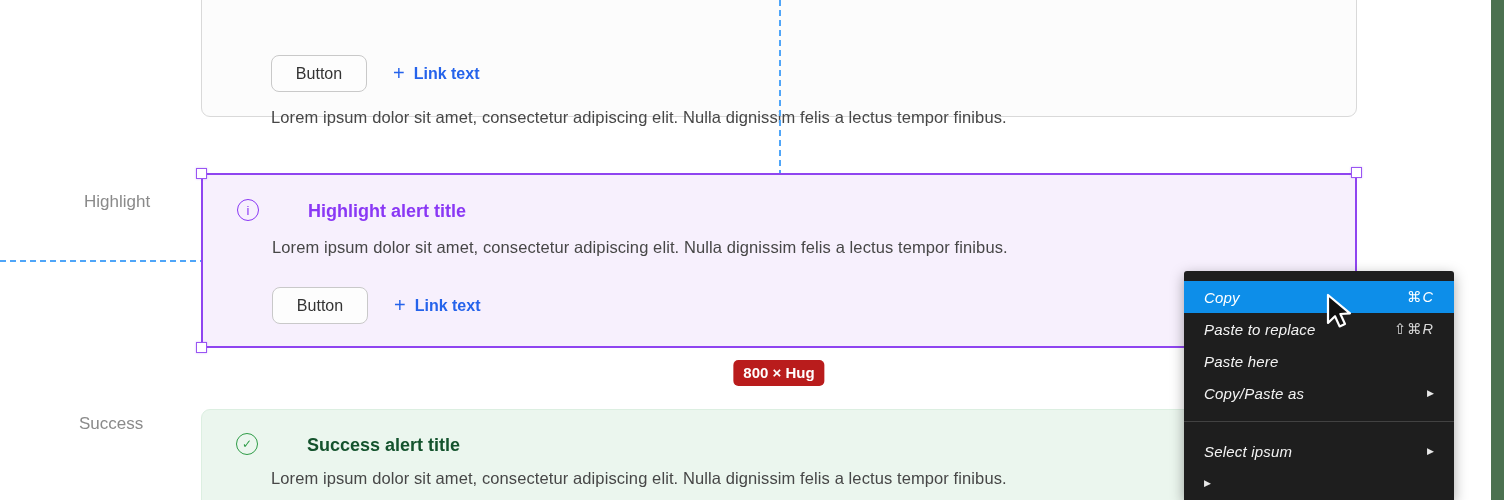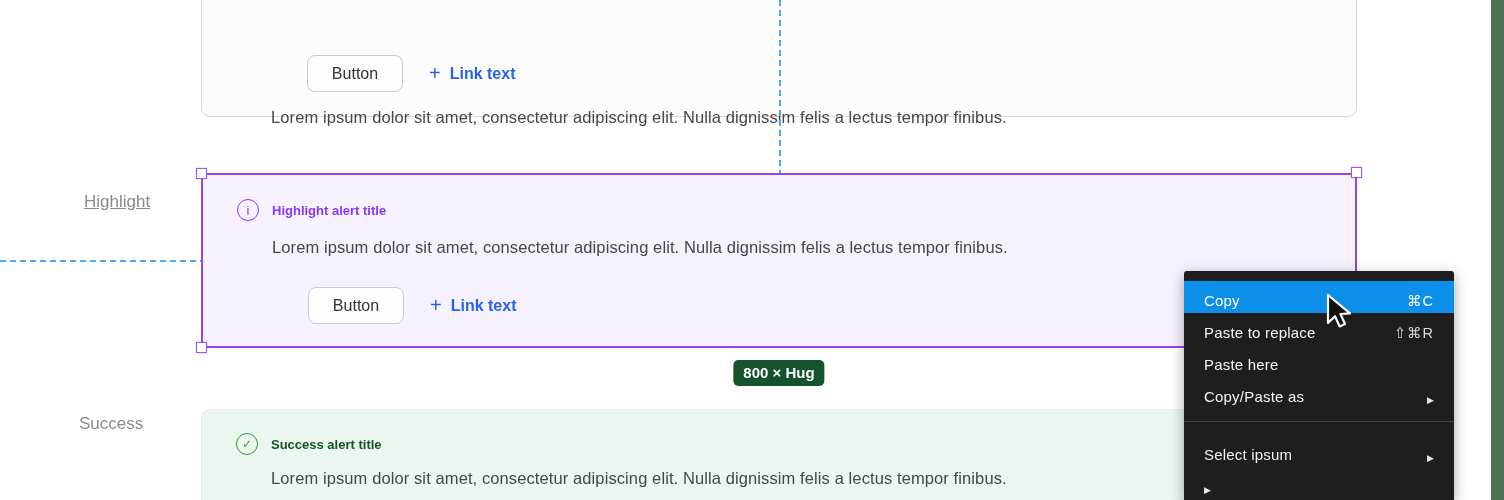--- a/index.html
+++ b/index.html
@@ -29,56 +29,55 @@
     top: 409px; height: 140px;
     background: #ebf6ee;
     border: 1px solid #dcefe1;
   }
   .card .row { position: absolute; left: 69px; right: 24px; }
 
   .alert-body {
     font-size: 16.5px; color: #474747; letter-spacing: 0.1px;
     white-space: nowrap;
   }
-  .alert-title { font-size: 13px; font-weight: bold; white-space: nowrap; }
+  .alert-title { font-size: 18px; font-weight: bold; white-space: nowrap; margin-left: 36px; }
   .title-highlight { color: #8a38f5; }
   .title-success { color: #14532d; }
 
   .alert-icon {
     position: absolute; width: 22px; height: 22px;
     border-radius: 50%; display: flex; align-items: center; justify-content: center;
     font-size: 13px; left: -35px; top: -2px;
   }
   .icon-info { border: 1.7px solid #8a38f5; color: #8a38f5; font-weight: 500; }
   .icon-check { border: 1.7px solid #2e9c47; color: #2e9c47; font-weight: bold; font-size: 12px; }
 
   .btn {
     display: inline-flex; align-items: center; justify-content: center;
     width: 96px; height: 37px;
     background: #fdfdfd;
     border: 1px solid #c9c9c9;
     border-radius: 8px;
     font-size: 16px; color: #333333;
     cursor: pointer;
-    margin-left: 36px;
   }
   .link {
     display: inline-flex; align-items: center; gap: 9px;
     margin-left: 26px; vertical-align: middle;
     color: #2563eb; font-size: 16px; font-weight: 600;
     cursor: pointer;
   }
   .link .plus { font-size: 20px; font-weight: 500; line-height: 1; position: relative; top: -1px; }
   .btn-row { display: flex; align-items: center; }
 
   
   .gutter-label {
     position: absolute; color: #8a8a8a; font-size: 17px;
   }
-  .label-highlight { left: 84px; top: 192px; text-decoration: underline; }
+  .label-highlight { left: 84px; top: 192px; }
   .label-success  { left: 79px; top: 414px; }
 
   
   .guide-v {
     position: absolute; left: 779px; top: 0; width: 2px; height: 173px;
     background: repeating-linear-gradient(180deg, #4fa5f8 0 6px, transparent 6px 10px);
   }
   .guide-h {
     position: absolute; left: 0; top: 260px; height: 2px; width: 201px;
     background: repeating-linear-gradient(90deg, #4fa5f8 0 6px, transparent 6px 10px);
@@ -91,37 +90,37 @@
     box-shadow: 0 0 2px rgba(140,70,240,0.35);
   }
   .h-tl { left: 196px; top: 168px; }
   .h-tr { left: 1351px; top: 167px; }
   .h-bl { left: 196px; top: 342px; }
   .h-br { left: 1351px; top: 342px; }
 
   
   .size-badge {
     position: absolute; left: 779px; top: 360px; transform: translateX(-50%);
-    background: #14532d; color: #ffffff;
+    background: #b91c1c; color: #ffffff;
     font-size: 15px; font-weight: 600;
     padding: 4px 10px 5px; border-radius: 5px; white-space: nowrap;
   }
 
   
   .context-menu {
     position: absolute; left: 1184px; top: 271px; width: 270px; height: 229px;
     background: #1e1e1e; border-radius: 3px 3px 0 0;
     padding-top: 10px;
     box-shadow: 0 4px 14px rgba(0,0,0,0.35);
     z-index: 20;
   }
   .menu-row {
-    height: 32px; display: flex; align-items: flex-end;
-    padding: 4px 20px; color: #f3f3f3; font-size: 15px;
-    cursor: pointer; letter-spacing: 0.2px;
+    height: 32px; display: flex; align-items: center;
+    padding: 16px 20px; color: #f3f3f3; font-size: 15px;
+    cursor: pointer; letter-spacing: 0.2px; font-style: italic;
   }
   .menu-row.active { background: #0d8ee9; color: #ffffff; }
   .menu-label { flex: 1 1 auto; white-space: nowrap; }
   .menu-shortcut { color: #d8d8d8; font-size: 14.5px; letter-spacing: 1px; }
   .menu-row.active .menu-shortcut { color: #ffffff; }
   .menu-arrow { color: #e8e8e8; font-size: 9px; }
   .menu-divider { height: 1px; background: #424242; margin: 12px 0 13px; }
 
   
   .cursor { position: absolute; left: 1324px; top: 293px; z-index: 30; }

